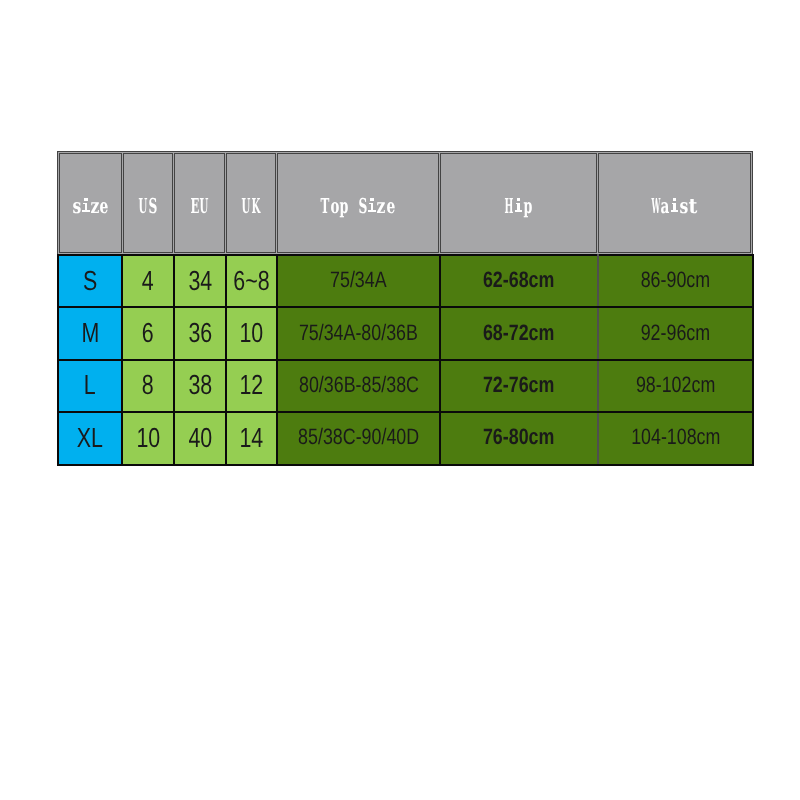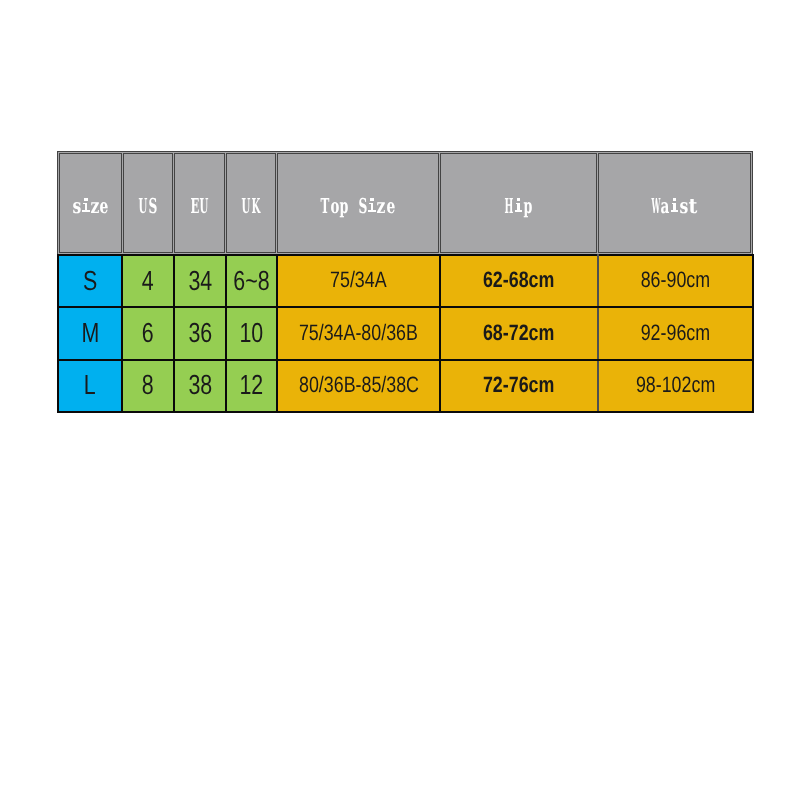--- a/index.html
+++ b/index.html
@@ -10,21 +10,21 @@
   table.head-table{position:absolute;left:57px;top:151px;width:696px;table-layout:fixed;
       box-sizing:border-box;border-collapse:separate;border-spacing:1px;border:1px solid #434343;background:#a6a6a8;}
   table.head-table td{padding:0;margin:0;text-align:center;vertical-align:middle;box-sizing:border-box;
       height:100px;background:#a6a6a8;border:1px solid #434343;color:#ffffff;}
   table.body-table{position:absolute;left:57px;top:254px;width:695px;table-layout:fixed;
       border-collapse:collapse;border-spacing:0;}
   table.body-table td{padding:0;margin:0;text-align:center;vertical-align:middle;box-sizing:border-box;
       height:52.4px;border:2px solid #0a0a0a;}
   .c-size{background:#00b0ef;}
   .c-num{background:#95ce52;}
-  .c-white{background:#eab308;}
+  .c-white{background:#4d7c0f;}
   .body-table td.c-waist-col{border-left-color:#4f4f4f;}
   .body-table td.c-hip-col{border-right-color:#4f4f4f;font-weight:bold;}
   .hdr-txt{display:inline-block;font-family:"DejaVu Serif Condensed",serif;font-weight:bold;font-size:20.5px;
      letter-spacing:0;position:relative;top:3px;white-space:pre;}
   .hdr-txt i{display:inline-block;width:9.3px;height:24px;line-height:24px;position:relative;text-align:center;font-style:normal;vertical-align:top;}
   .hdr-txt i>b{position:absolute;left:50%;top:0;display:block;white-space:pre;transform-origin:center center;font-weight:bold;filter:blur(0px);}
   .hdr-txt i.ci{position:relative;}
   .hdr-txt i.ci>b{color:transparent;}
   .hdr-txt i.ci>s{position:absolute;background:#fff;display:block;text-decoration:none;}
   .hdr-txt i.ci>s.d{left:3.05px;top:4.0px;width:3.4px;height:3.4px;}
@@ -91,15 +91,24 @@
       </tr>
       <tr class="body-row">
         <td class="c-size"><span class="big-txt">L</span></td>
         <td class="c-num"><span class="big-txt">8</span></td>
         <td class="c-num"><span class="big-txt">38</span></td>
         <td class="c-num"><span class="big-txt">12</span></td>
         <td class="c-white"><span class="sm-txt">80/36B-85/38C</span></td>
         <td class="c-white c-hip-col"><span class="sm-txt">72-76cm</span></td>
         <td class="c-white c-waist-col"><span class="sm-txt">98-102cm</span></td>
       </tr>
+      <tr class="body-row">
+        <td class="c-size"><span class="big-txt">XL</span></td>
+        <td class="c-num"><span class="big-txt">10</span></td>
+        <td class="c-num"><span class="big-txt">40</span></td>
+        <td class="c-num"><span class="big-txt">14</span></td>
+        <td class="c-white"><span class="sm-txt">85/38C-90/40D</span></td>
+        <td class="c-white c-hip-col"><span class="sm-txt">76-80cm</span></td>
+        <td class="c-white c-waist-col"><span class="sm-txt">104-108cm</span></td>
+      </tr>
     </tbody>
   </table>
 </div>
 
 </body></html>

